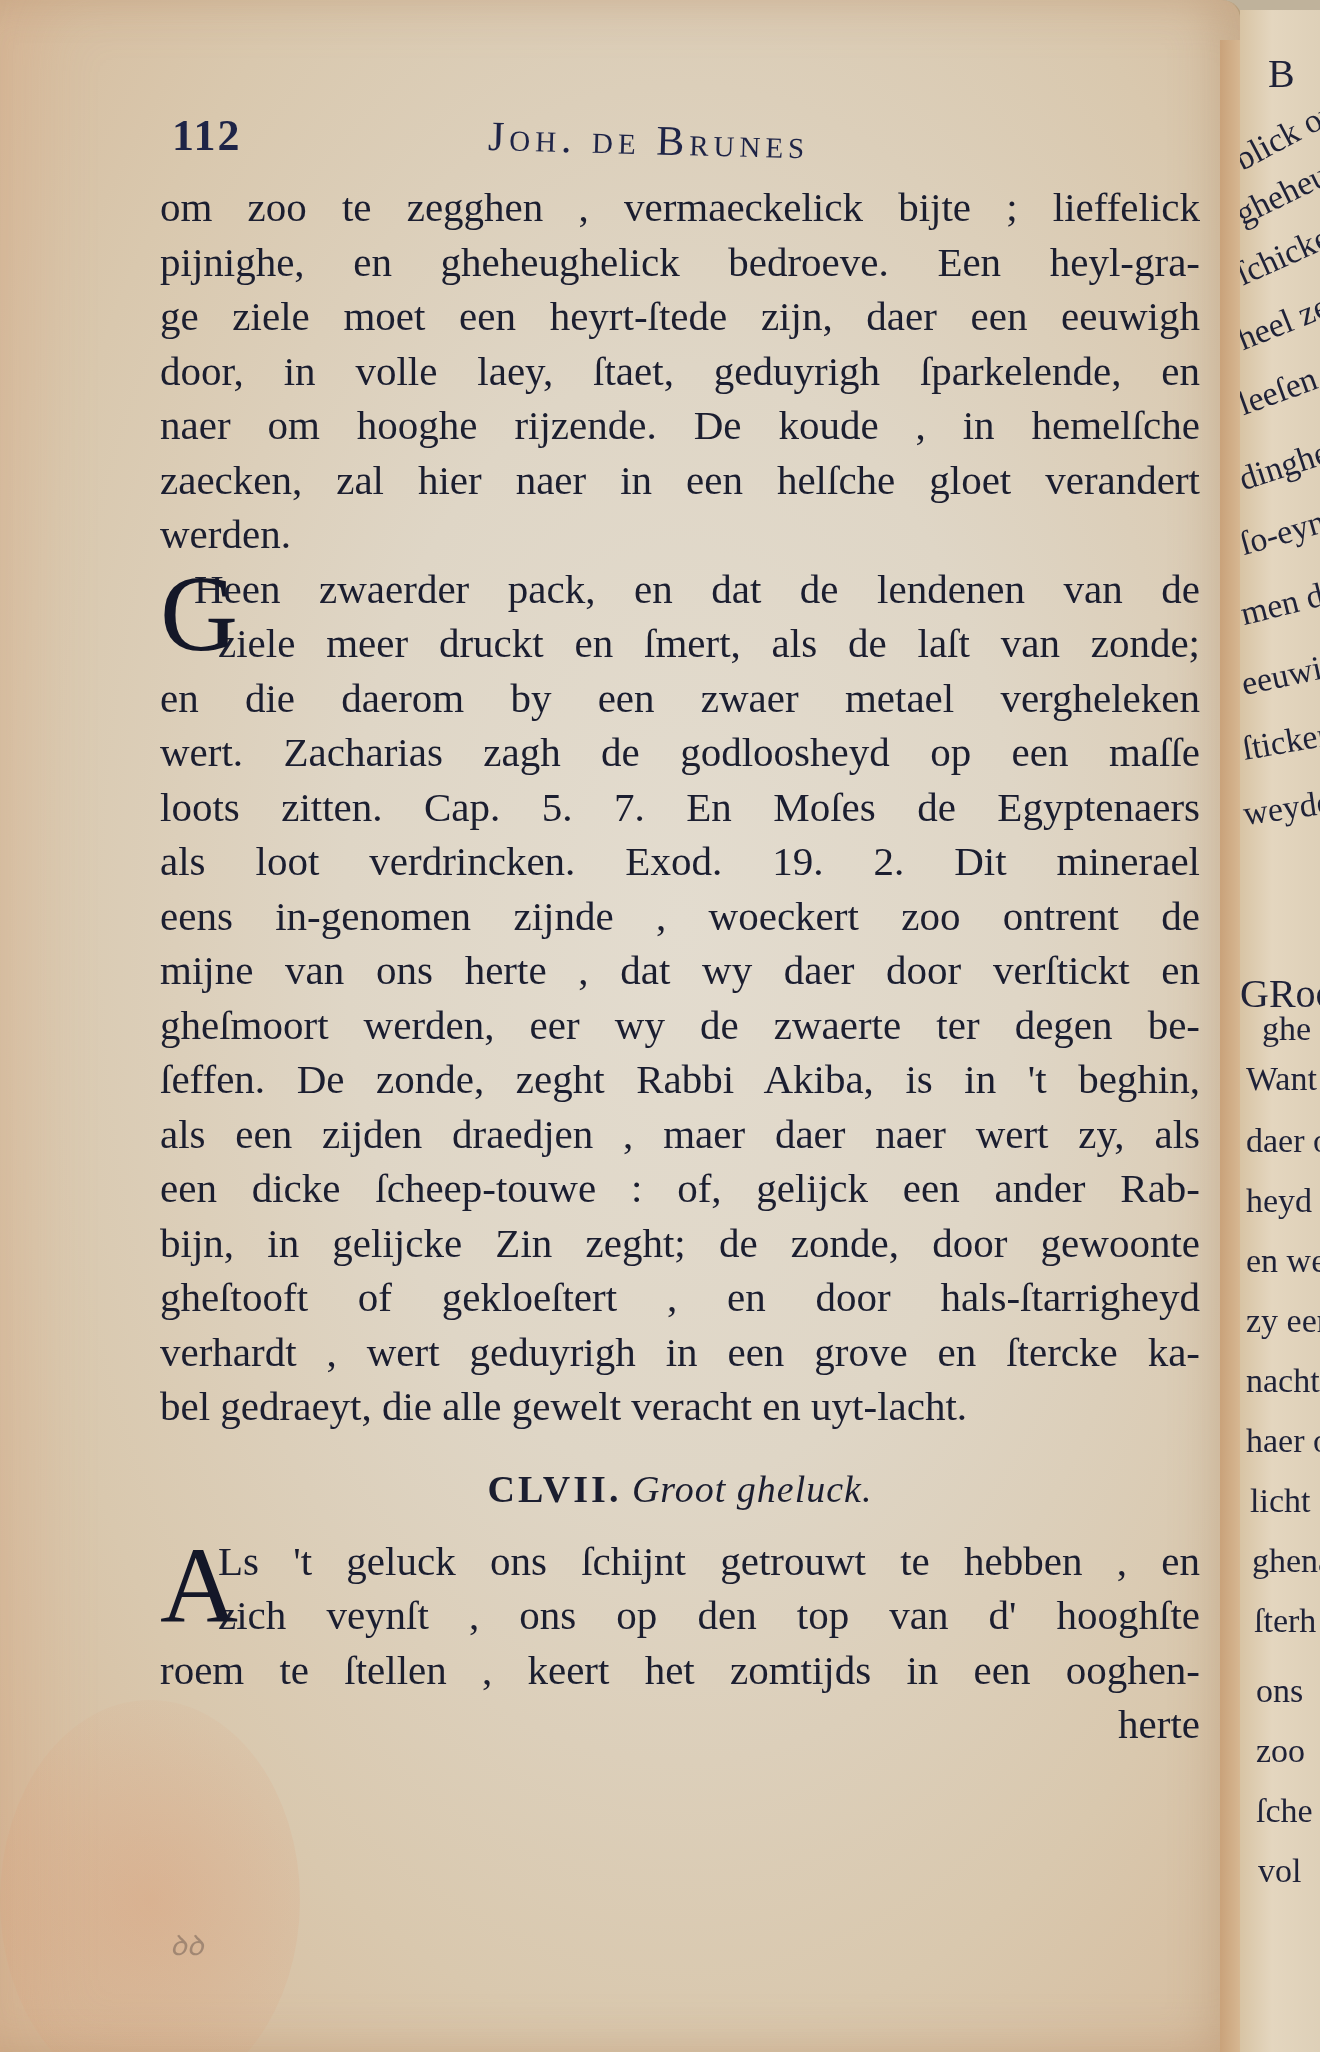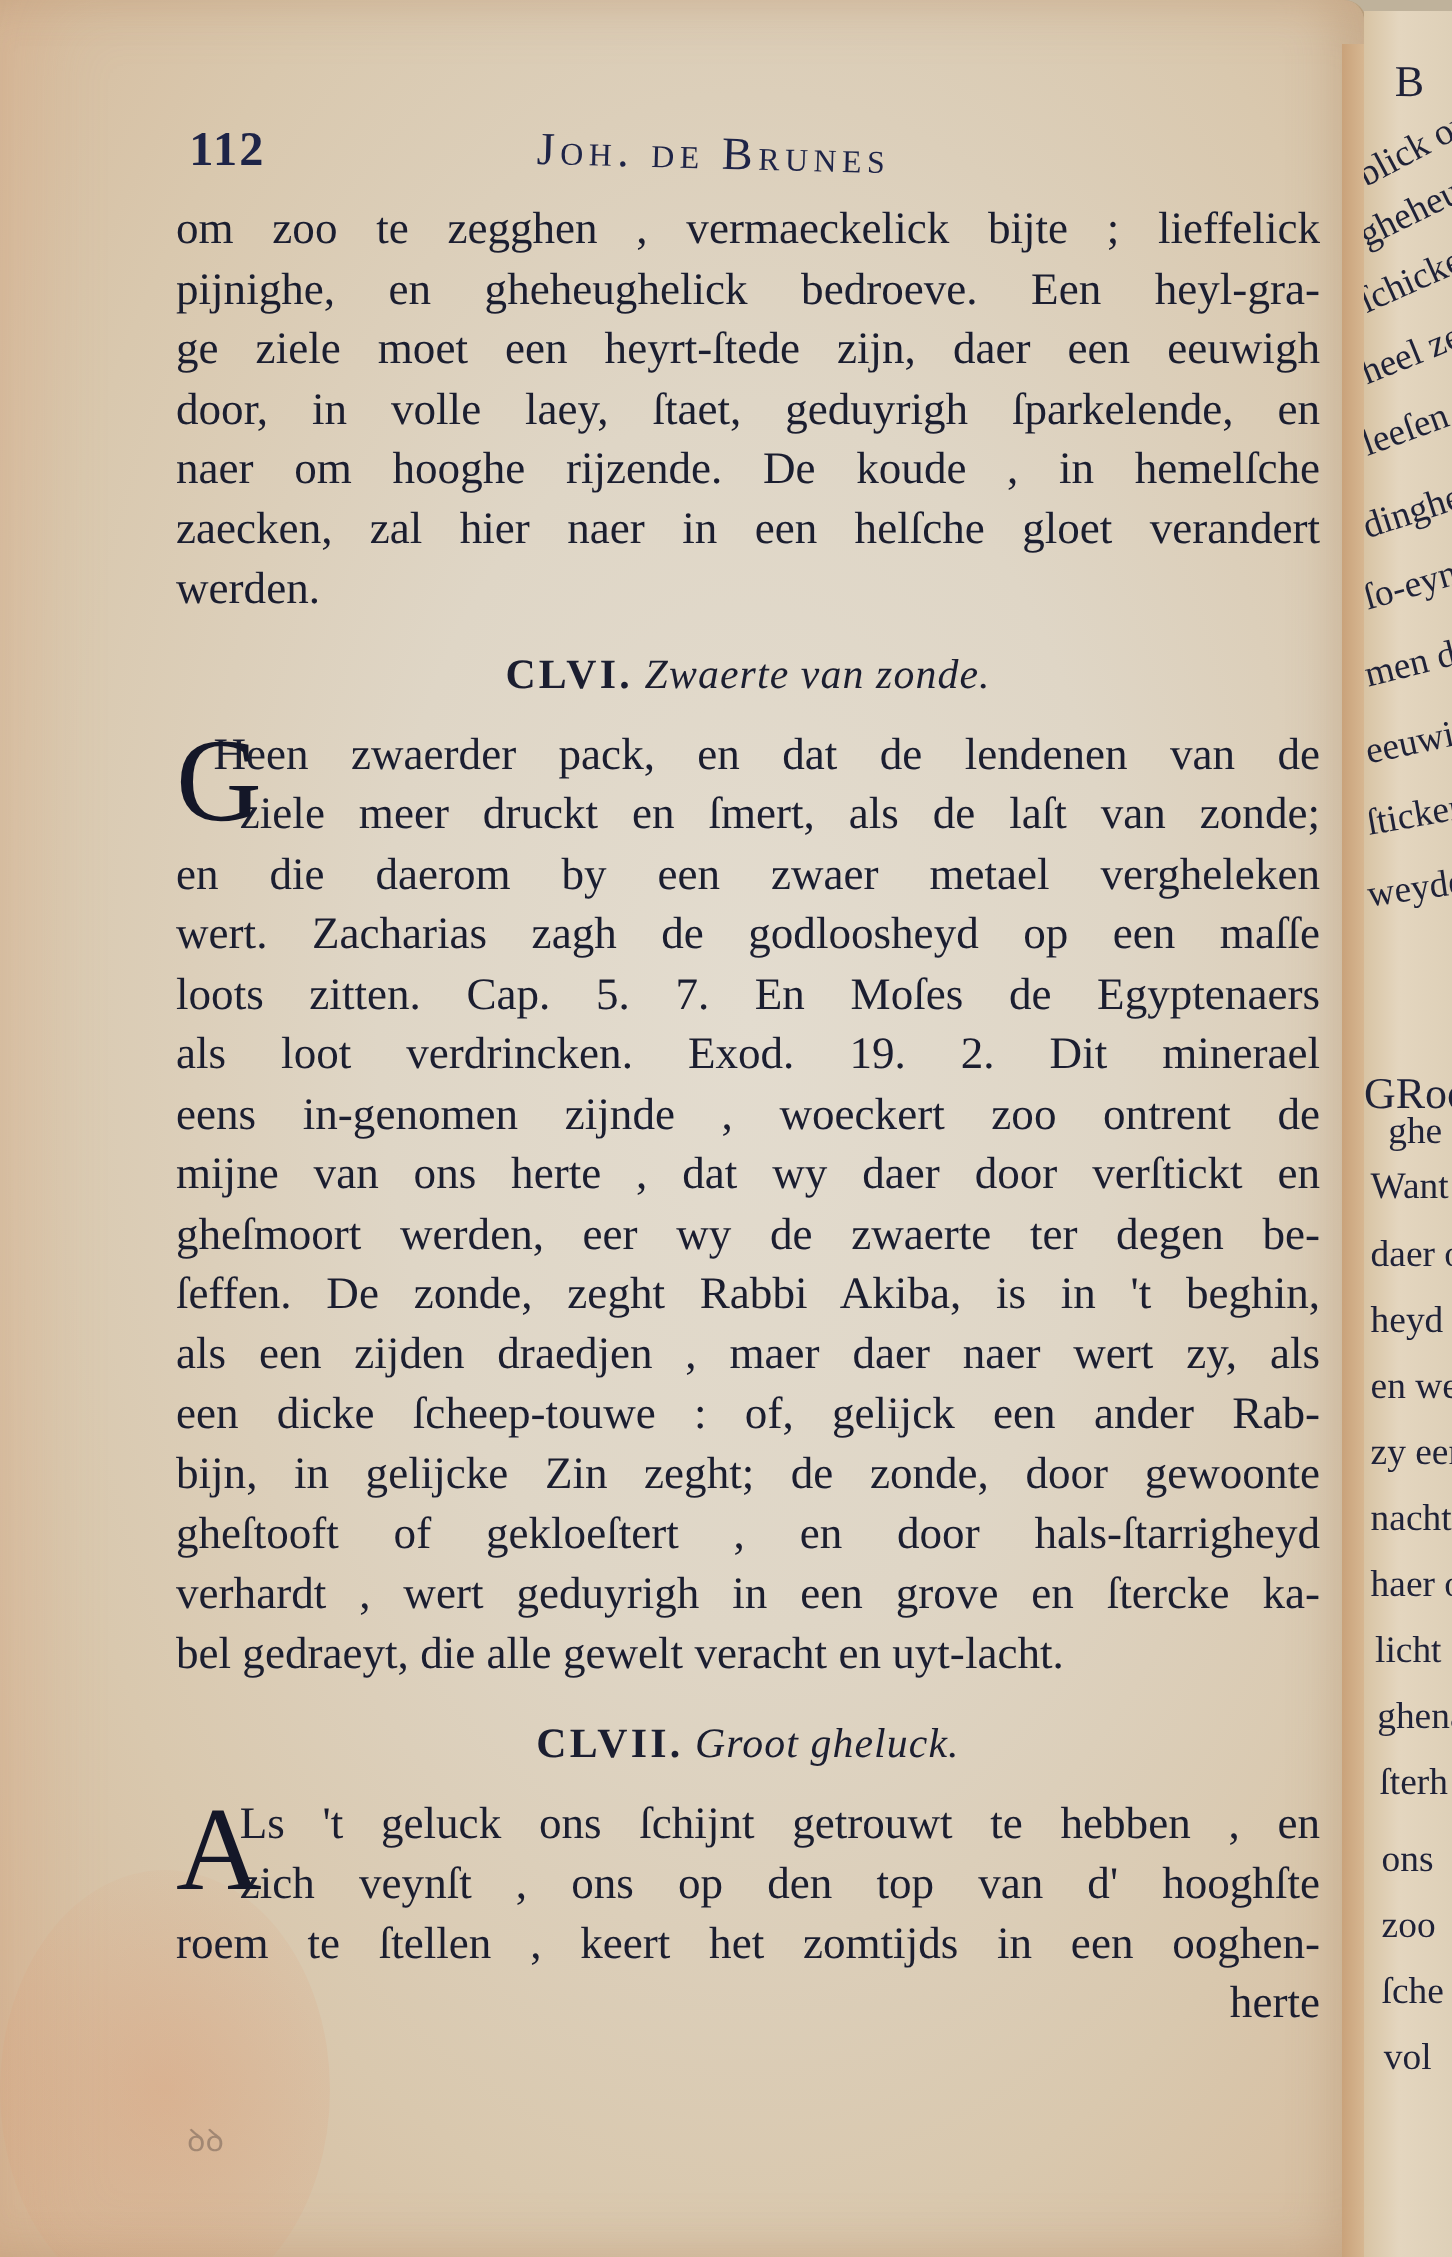--- a/index.html
+++ b/index.html
@@ -56,21 +56,21 @@
       letter-spacing: 1px;
     }
     .section-heading .num { font-variant: small-caps; font-weight: bold; letter-spacing: 3px; }
     .section-heading .title { font-style: italic; }
     .drop-par { position: relative; padding-left: 44px; }
     .drop-cap {
       position: absolute; left: 0; top: 2px; font-size: 108px; line-height: 100px;
       font-weight: normal; color: #141728;
     }
     .footer-sig {
-      position: absolute; left: 170px; top: 1925px; font-size: 28px; color: rgba(60,50,50,0.35);
+      position: absolute; left: 170px; top: 1925px; font-size: 28px; color: rgba(60,50,50,0.35); font-style: italic;
     }
     .stain {
       position: absolute; border-radius: 50%; pointer-events: none;
     }
   </style>
 </head>
 <body>
 
 <div class="backdrop"></div>
 
@@ -87,24 +87,20 @@
     <div>
       <span class="line justify">om zoo te zegghen , vermaeckelick bijte ; lieffelick</span>
       <span class="line justify">pijnighe, en gheheughelick bedroeve. Een heyl-gra-</span>
       <span class="line justify">ge ziele moet een heyrt-ſtede zijn, daer een eeuwigh</span>
       <span class="line justify">door, in volle laey, ſtaet, geduyrigh ſparkelende, en</span>
       <span class="line justify">naer om hooghe rijzende. De koude , in hemelſche</span>
       <span class="line justify">zaecken, zal hier naer in een helſche gloet verandert</span>
       <span class="line">werden.</span>
     </div>
 
-    <div class="section-heading" style="margin-top:6px;">
-      <span class="num">CLVI.</span>
-      <span class="title">Zwaerte van zonde.</span>
-    </div>
     <div class="drop-par" style="padding-left:0;">
       <span class="drop-cap">G</span>
       <span class="line justify" style="margin-left:34px;">Heen zwaerder pack, en dat de lendenen van de</span>
       <span class="line justify" style="margin-left:58px;">ziele meer druckt en ſmert, als de laſt van zonde;</span>
       <span class="line justify">en die daerom by een zwaer metael vergheleken</span>
       <span class="line justify">wert. Zacharias zagh de godloosheyd op een maſſe</span>
       <span class="line justify">loots zitten. Cap. 5. 7. En Moſes de Egyptenaers</span>
       <span class="line justify">als loot verdrincken. Exod. 19. 2. Dit minerael</span>
       <span class="line justify">eens in-genomen zijnde , woeckert zoo ontrent de</span>
       <span class="line justify">mijne van ons herte , dat wy daer door verſtickt en</span>

